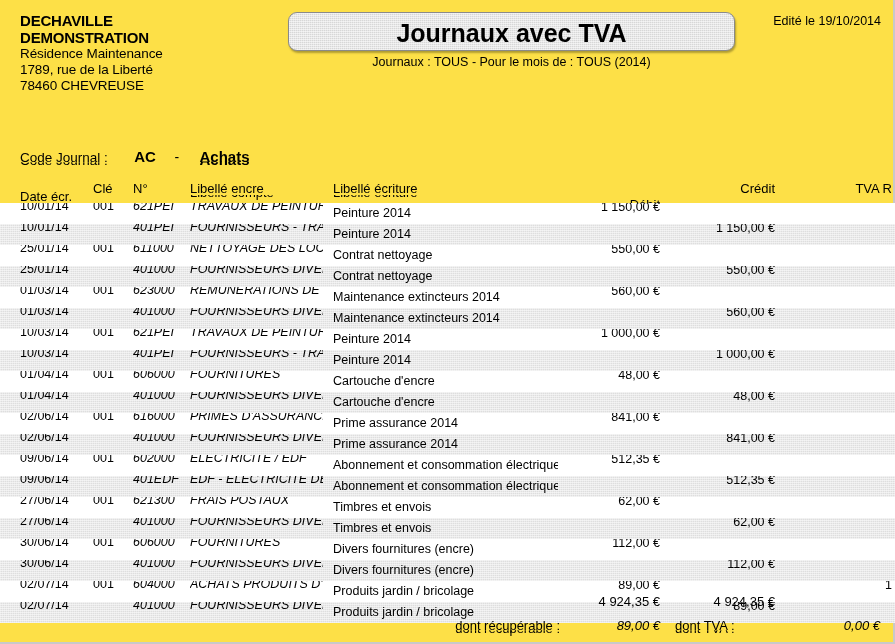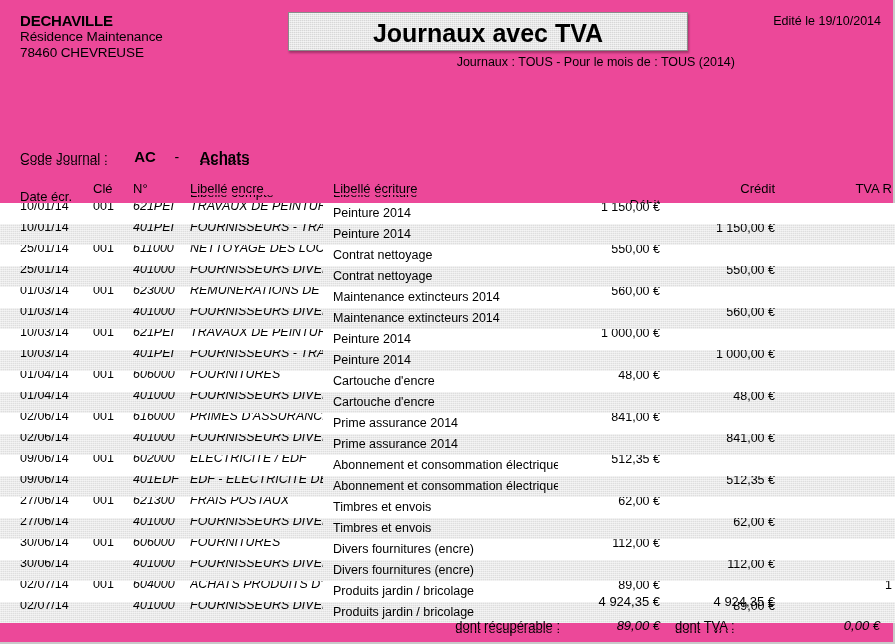--- a/index.html
+++ b/index.html
@@ -14,21 +14,21 @@
     overflow: hidden;
     font-family: "Liberation Sans", sans-serif;
     color: #000000;
   }
 
   .page {
     position: absolute;
     left: 0; top: 0;
     width: 895px;
     height: 644px;
-    background: #ec4899;
+    background: #fde047;
     border-right: 2px solid #c9c9c9;
     border-bottom: 2px solid #c9c9c9;
     box-sizing: border-box;
   }
 
   
   .company-block {
     position: absolute;
     left: 20px;
     top: 12px;
@@ -43,24 +43,24 @@
   .company-addr {
     font-size: 13.5px;
     line-height: 16px;
     letter-spacing: -0.1px;
   }
 
   .title-banner {
     position: absolute;
     left: 288px;
     top: 12px;
-    width: 400px;
+    width: 447px;
     height: 39px;
     border: 1px solid #8a8a8a;
-    border-radius: 0;
+    border-radius: 9px;
     background-color: #d7d7d7;
     background-image:
       repeating-linear-gradient(0deg, rgba(255,255,255,.55) 0 1px, rgba(0,0,0,0) 1px 2px),
       repeating-linear-gradient(90deg, rgba(255,255,255,.40) 0 1px, rgba(0,0,0,0) 1px 2px);
     box-shadow: 1px 2px 2px rgba(0,0,0,0.30);
     box-sizing: border-box;
   }
   .title-text {
     position: absolute;
     left: 0; right: 0;
@@ -68,21 +68,21 @@
     text-align: center;
     font-size: 25px;
     font-weight: bold;
     letter-spacing: 0px;
   }
   .subtitle {
     position: absolute;
     left: 288px;
     top: 55px;
     width: 447px;
-    text-align: right;
+    text-align: center;
     font-size: 12.5px;
   }
   .edited {
     position: absolute;
     right: 12px;
     top: 14px;
     font-size: 12.5px;
     text-align: right;
   }
 
@@ -216,21 +216,23 @@
   .tot-lab2  { left: 675px; width: 100px; text-align: left;  top: 0; }
   .tot-val2  { left: 780px; width: 100px; text-align: right; top: 0; font-style: italic; }
 </style>
 </head>
 <body>
 
 <div class="page">
 
   <div class="company-block">
     <div class="company-name">DECHAVILLE</div>
+    <div class="company-name">DEMONSTRATION</div>
     <div class="company-addr">Résidence Maintenance</div>
+    <div class="company-addr">1789, rue de la Liberté</div>
     <div class="company-addr">78460 CHEVREUSE</div>
   </div>
 
   <div class="title-banner">
     <div class="title-text">Journaux avec TVA</div>
   </div>
   <div class="subtitle">Journaux : TOUS - Pour le mois de : TOUS (2014)</div>
   <div class="edited">Edité le 19/10/2014</div>
 
   <div class="journal-line">

